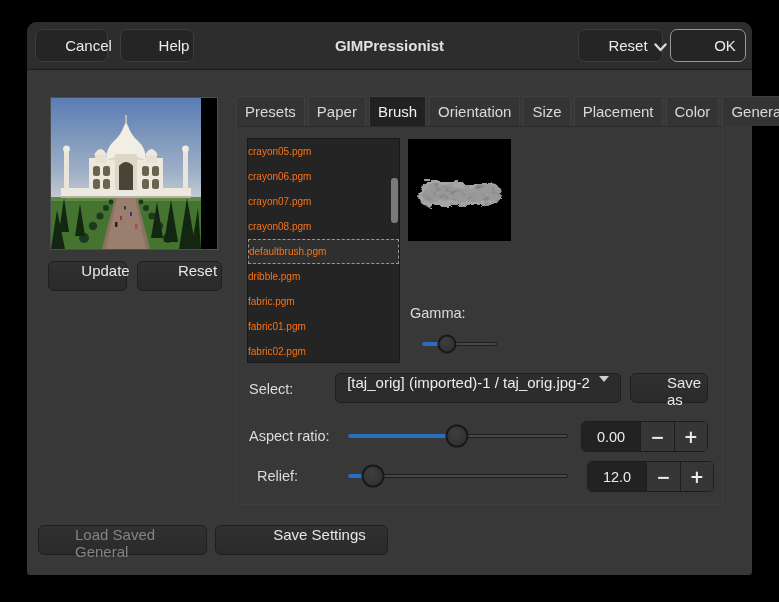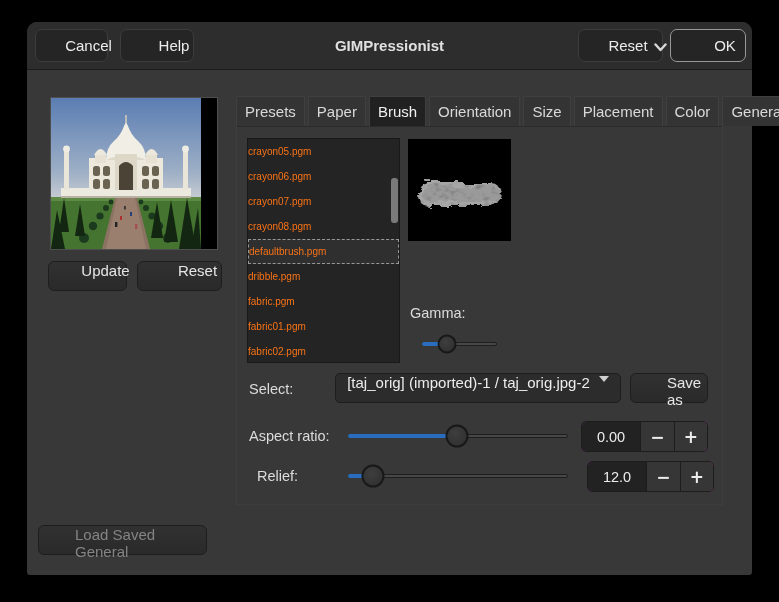--- a/index.html
+++ b/index.html
@@ -293,15 +293,18 @@
         <span>−</span>
       </button>
       <button class="spin-btn">
         <span>+</span>
       </button>
     </div>
 
     <div class="btn disabled" style="left:11px;top:503px;width:169px;height:30px;">
       <span>Load Saved General</span>
     </div>
+    <div class="btn" style="left:188px;top:503px;width:173px;height:30px;">
+      <span>Save Settings</span>
+    </div>
 
   </div>
 </div>
 
 </body></html>

